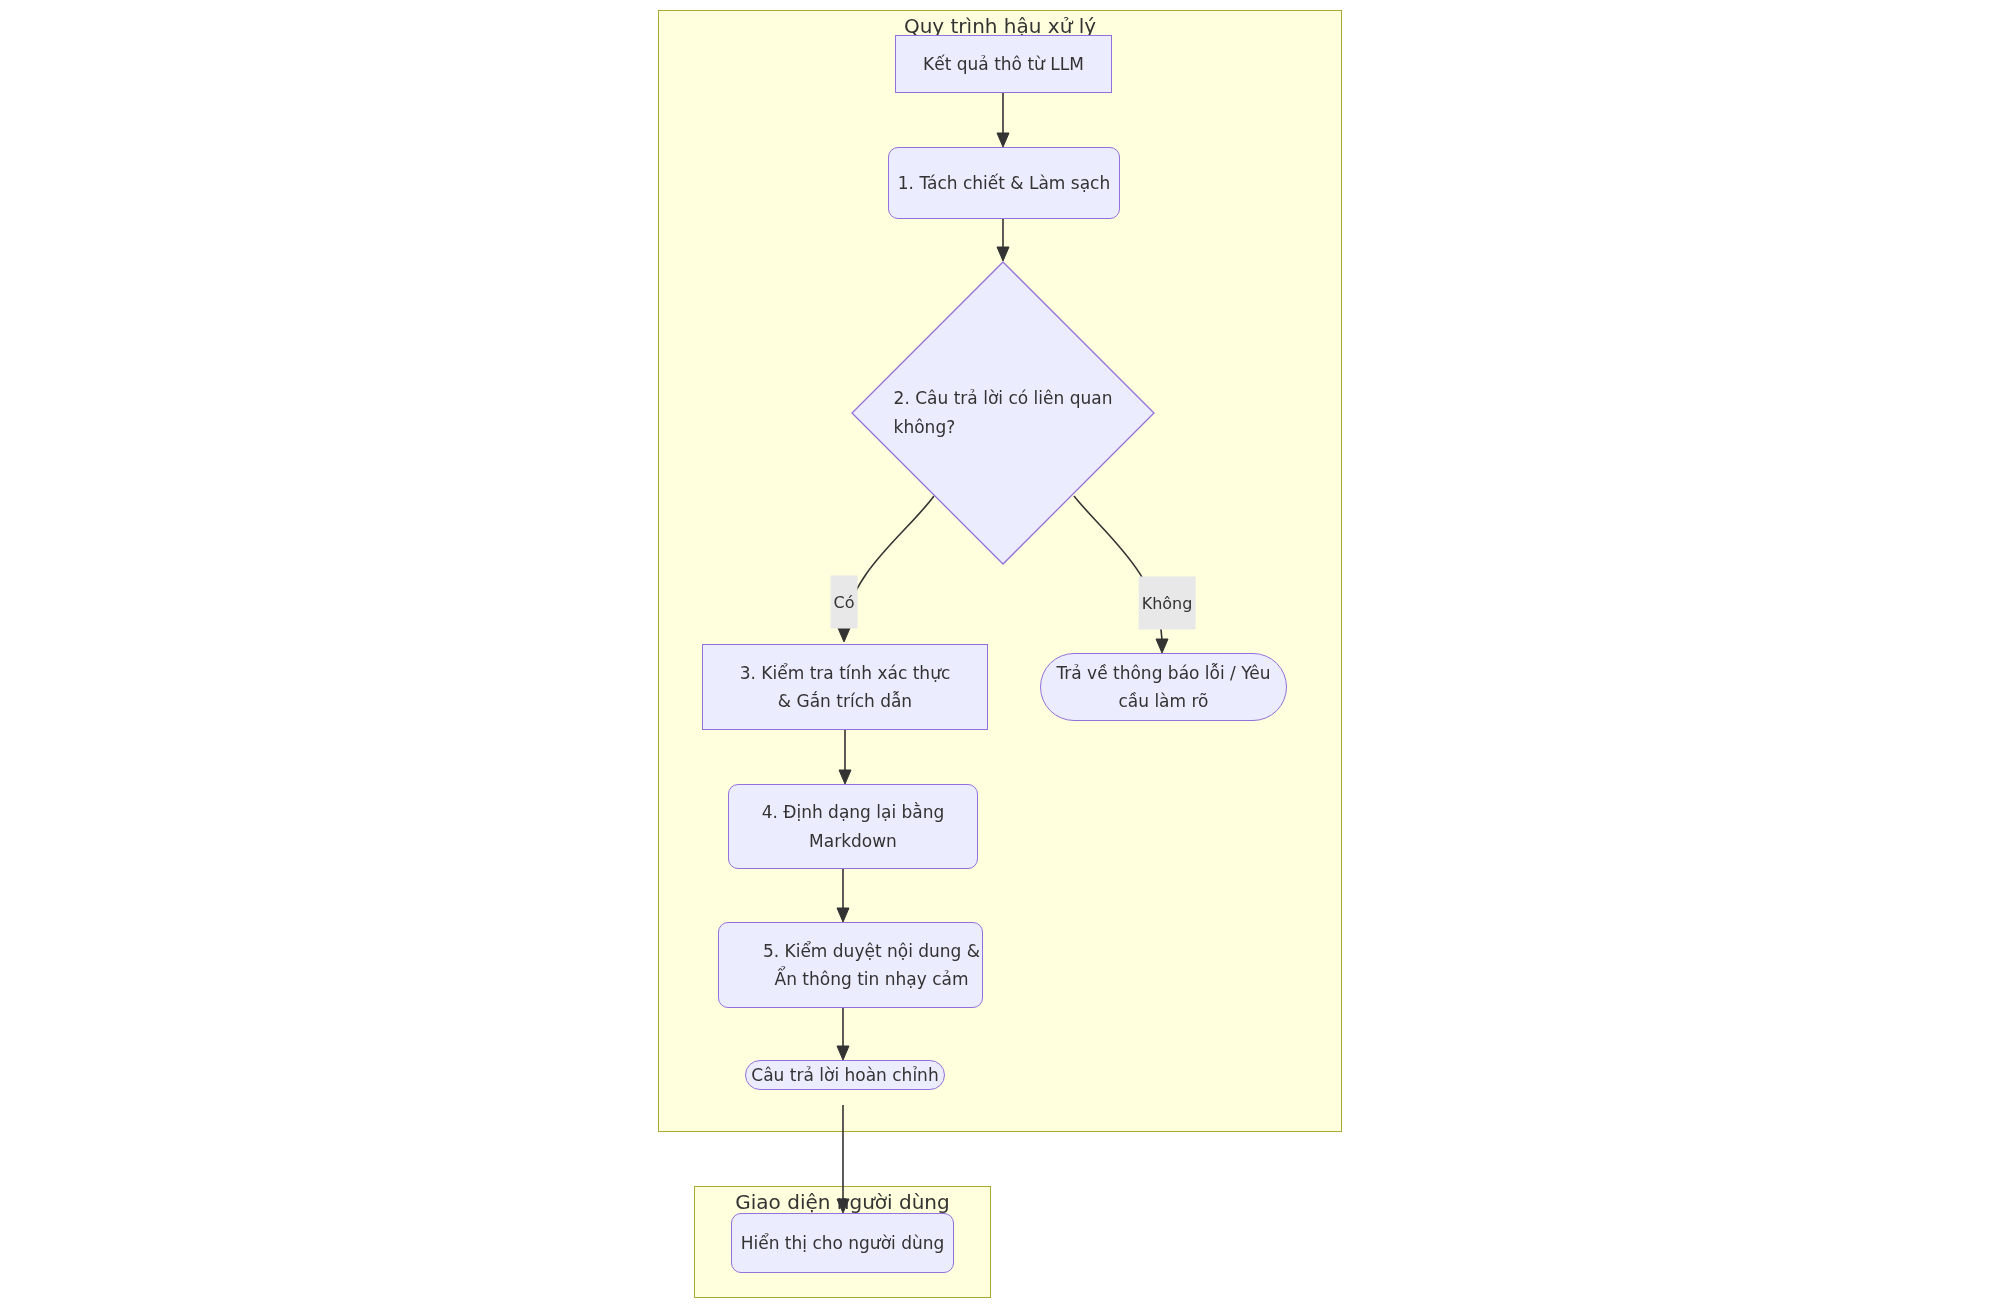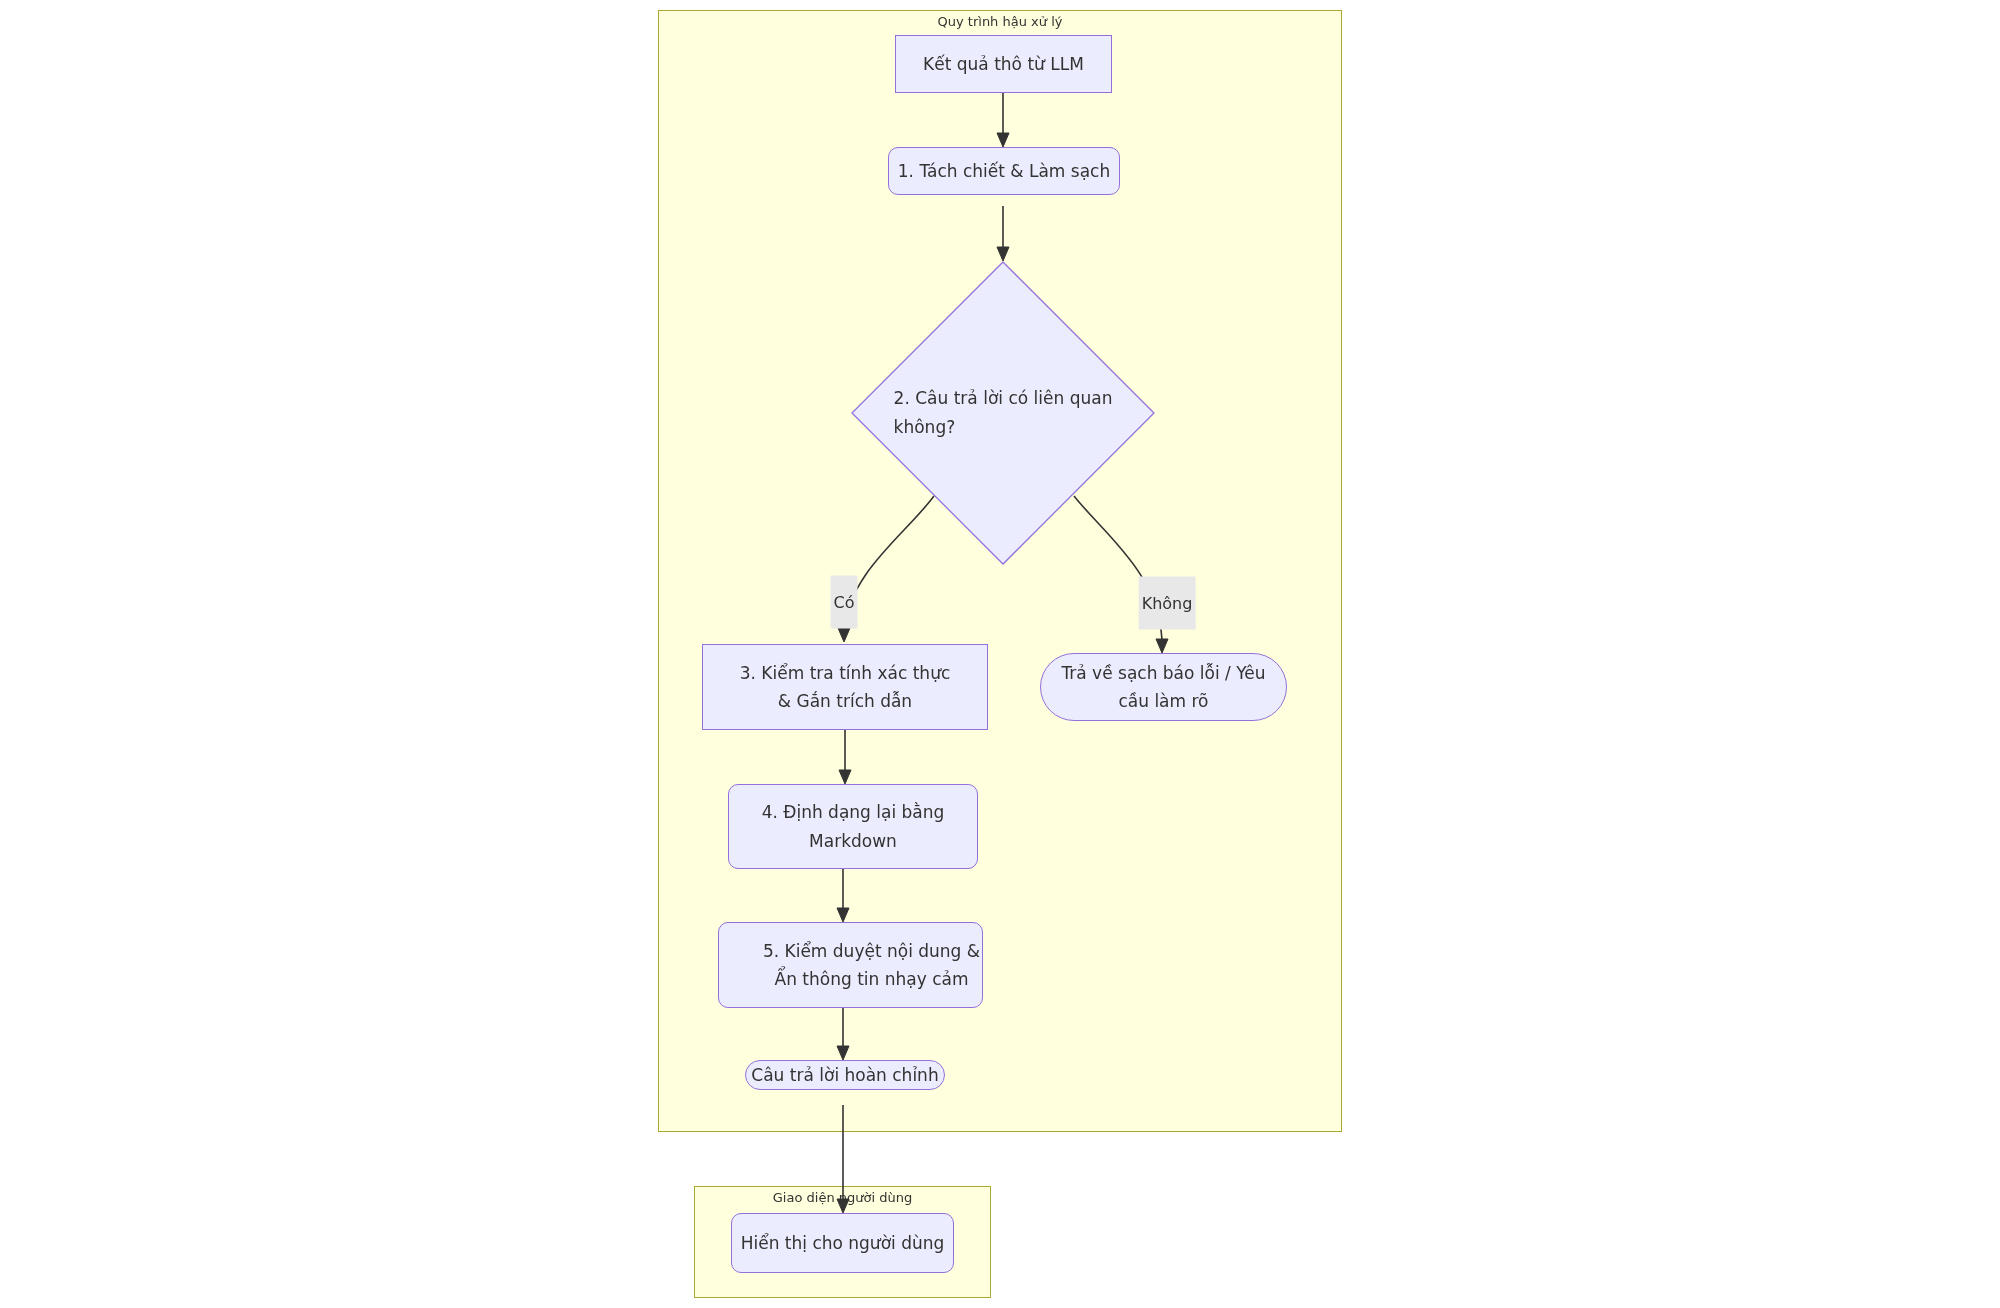--- a/index.html
+++ b/index.html
@@ -15,21 +15,21 @@
   .cluster {
     position: absolute;
     background: #ffffde;
     border: 1px solid #aaaa33;
     box-sizing: border-box;
   }
   .cluster-title {
     position: absolute;
     width: 100%;
     text-align: center;
-    font-size: 13px;
+    font-size: 20px;
     color: #333333;
     top: 3px;
     left: 0;
   }
   .node {
     position: absolute;
     background: #ECECFF;
     border: 1.3px solid #9370DB;
     box-sizing: border-box;
     display: flex;
@@ -112,29 +112,29 @@
     <path class="arrow" d="M837,1046 L849,1046 L843,1060 Z"></path>
 
     <path class="edge" d="M843,1105 L843,1200"></path>
     <path class="arrow" d="M837,1199 L849,1199 L843,1213 Z"></path>
 
     <polygon class="diamond-poly" points="1003,262 1154,413 1003,564 852,413"></polygon>
   </svg>
 
   <div class="node rect" style="left:895px; top:35px; width:217px; height:58px;">Kết quả thô từ LLM</div>
 
-  <div class="node rounded" style="left:888px; top:147px; width:232px; height:48px;">1. Tách chiết &amp; Làm sạch</div>
+  <div class="node rounded" style="left:888px; top:147px; width:232px; height:72px;">1. Tách chiết &amp; Làm sạch</div>
 
   <div class="diamond-label" style="left:868px; top:383px; width:270px; height:60px;">2. Câu trả lời có liên quan
 không?</div>
 
   <div class="node rect" style="left:702px; top:644px; width:286px; height:86px;">3. Kiểm tra tính xác thực
 &amp; Gắn trích dẫn</div>
 
-  <div class="node stadium" style="left:1040px; top:653px; width:247px; height:68px;">Trả về sạch báo lỗi / Yêu
+  <div class="node stadium" style="left:1040px; top:653px; width:247px; height:68px;">Trả về thông báo lỗi / Yêu
 cầu làm rõ</div>
 
   <div class="node rounded" style="left:728px; top:784px; width:250px; height:85px;">4. Định dạng lại bằng
 Markdown</div>
 
   <div class="node rounded" style="left:718px; top:922px; width:265px; height:86px;padding-left:42px;">5. Kiểm duyệt nội dung &amp;
 Ẩn thông tin nhạy cảm</div>
 
   <div class="node stadium" style="left:745px; top:1060px; width:200px; height:30px;">Câu trả lời hoàn chỉnh</div>
 

